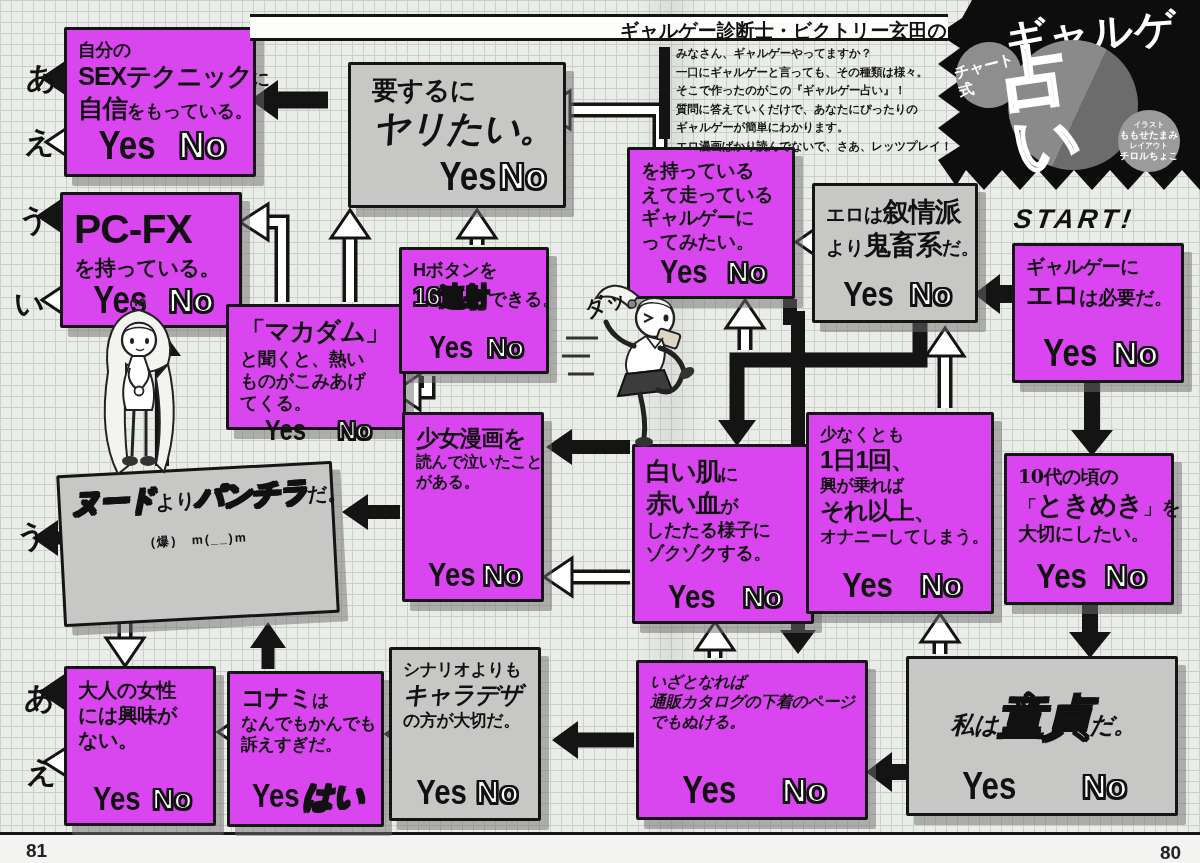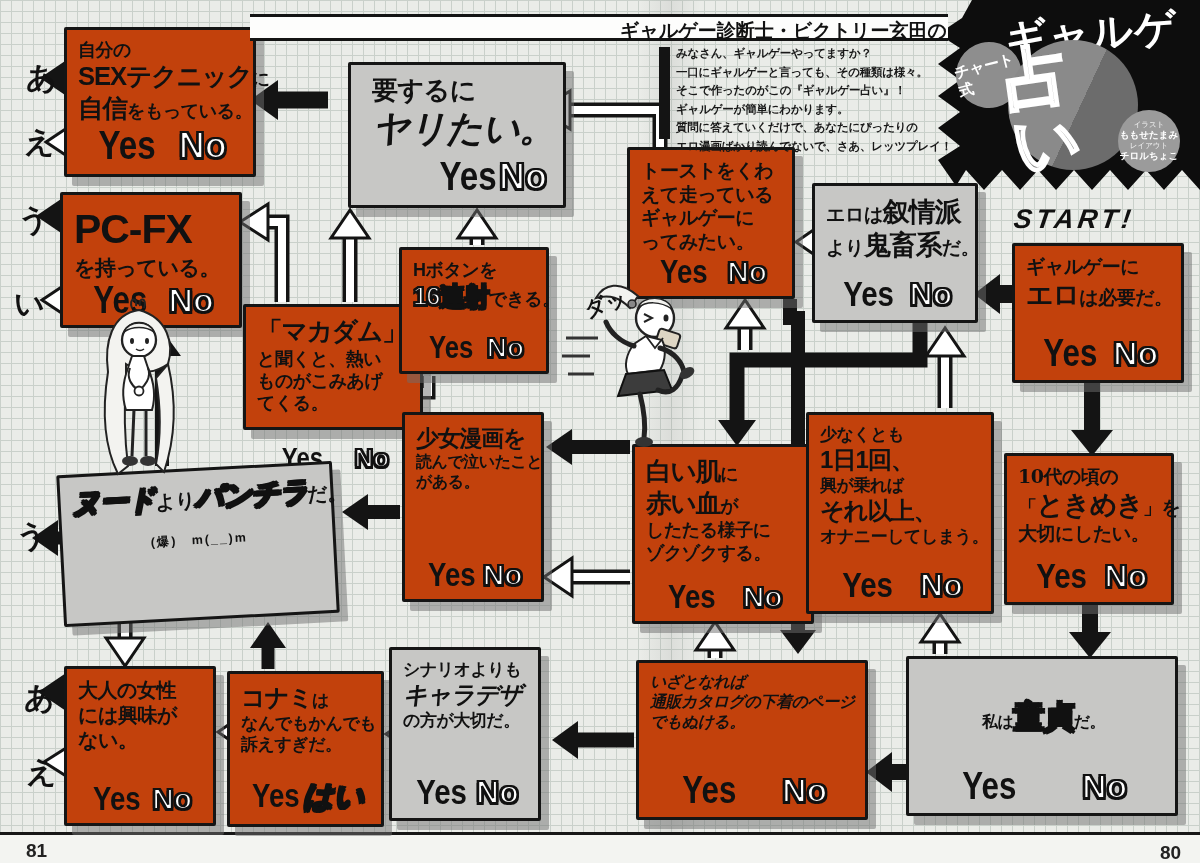--- a/index.html
+++ b/index.html
@@ -30,31 +30,31 @@
     font-size:41px;font-weight:900;letter-spacing:1px;transform:rotate(-4deg);z-index:7;}
   #badge-circle{position:absolute;left:956px;top:42px;width:66px;height:66px;border-radius:50%;
     background:#8e8e8e;display:flex;align-items:center;justify-content:center;z-index:7;
     color:#fff;font-weight:900;font-size:15px;transform:rotate(-14deg);}
   #uranai-circle{position:absolute;left:1008px;top:40px;width:130px;height:130px;border-radius:50%;
     background:linear-gradient(115deg,#8a8a8a 54%,#6c6c6c 54%);display:flex;align-items:center;justify-content:center;z-index:7;}
   #uranai-word{font-size:66px;font-weight:900;color:#7e7e7e;-webkit-text-stroke:2.5px #fff;
     transform:rotate(-8deg);line-height:1;}
   #credits-circle{position:absolute;left:1118px;top:110px;width:62px;height:62px;border-radius:50%;
     background:#9b9b9b;z-index:8;display:flex;flex-direction:column;align-items:center;justify-content:center;color:#fff;line-height:1.25;}
-  .credit-role{font-size:7.5px;opacity:.9;}
+  .credit-role{font-size:7.5px;opacity:.9;font-weight:bold;}
   .credit-name{font-size:9.5px;font-weight:bold;}
   
   #start-label{position:absolute;left:1014px;top:204px;font-size:27px;font-weight:900;font-style:italic;
     letter-spacing:4px;transform:skewX(-8deg);color:#111;z-index:6;}
   #sfx{position:absolute;left:584px;top:290px;font-size:21px;font-weight:900;color:#111;
     transform:rotate(-18deg);z-index:5;}
   .res-letter{position:absolute;font-size:30px;font-weight:900;color:#111;z-index:6;}
   
   #nodes{position:absolute;left:0;top:0;z-index:3;}
-  .node{position:absolute;border:3px solid #151515;background:#c2410c;box-sizing:border-box;
+  .node{position:absolute;border:3px solid #151515;background:#d946ef;box-sizing:border-box;
     padding:9px 8px 5px 11px;display:flex;flex-direction:column;justify-content:space-between;
     box-shadow:8px 9px 0 rgba(110,110,110,.5);border-radius:2px;}
   .node.gray{background:#c7c7c5;}
   .node.center .q{flex:1;display:flex;align-items:center;justify-content:center;}
   .q{font-weight:bold;color:#111;line-height:1.24;letter-spacing:-.5px;}
   .ql{white-space:nowrap;}
   .seg{vertical-align:baseline;}
   .seg.big{font-size:1.42em;font-weight:900;letter-spacing:-1px;}
   .seg.huge{font-size:1.95em;font-weight:900;letter-spacing:-1px;}
   .seg.out{color:#fff;-webkit-text-stroke:2px #111;
@@ -170,22 +170,22 @@
     <path class="oi" d="M630,577 H566"></path>
     <polygon class="oh" points="544,577 572,558 572,596"></polygon>
 </svg>
 
 <div id="byline-band">ギャルゲー診断士・ビクトリー玄田の</div>
 <div id="intro-bar"></div>
 <div id="intro">
     <div class="intro-line">みなさん、ギャルゲーやってますか？</div>
     <div class="intro-line">一口にギャルゲーと言っても、その種類は様々。</div>
     <div class="intro-line">そこで作ったのがこの『ギャルゲー占い』！</div>
+    <div class="intro-line">質問に答えていくだけで、あなたにぴったりの</div>
     <div class="intro-line">ギャルゲーが簡単にわかります。</div>
-    <div class="intro-line">質問に答えていくだけで、あなたにぴったりの</div>
     <div class="intro-line">エロ漫画ばかり読んでないで、さあ、レッツプレイ！</div>
   </div>
 <div id="title-blob"></div>
 <div id="title-main">ギャルゲー</div>
 <div id="badge-circle">
     <span>チャート式</span>
   </div>
 <div id="uranai-circle">
     <span id="uranai-word">占い</span>
   </div>
@@ -223,21 +223,21 @@
     <div class="node" style="left: 60px; top: 192px; width: 182px; height: 136px;">
       <div class="q" style="font-size: 21px;">
         <div class="ql"><span class="seg huge">PC-FX</span></div>
         <div class="ql"><span class="seg">を持っている。</span></div>
       </div>
       <div class="yn" style="font-size: 34px;">
         <span class="yes">Yes</span>
         <span class="no">No</span>
       </div>
     </div>
-    <div class="node" style="left: 243px; top: 304px; width: 180px; height: 126px; gap: 28px;">
+    <div class="node" style="left: 226px; top: 304px; width: 180px; height: 126px;">
       <div class="q" style="font-size: 18px;">
         <div class="ql"><span class="seg big">「マカダム」</span></div>
         <div class="ql"><span class="seg">と聞くと、熱い</span></div>
         <div class="ql"><span class="seg">ものがこみあげ</span></div>
         <div class="ql"><span class="seg">てくる。</span></div>
       </div>
       <div class="yn" style="font-size: 26px;">
         <span class="yes">Yes</span>
         <span class="no">No</span>
       </div>
@@ -247,21 +247,21 @@
         <div class="ql"><span class="seg">Hボタンを</span></div>
         <div class="ql"><span class="seg big out">16連射</span><span class="seg">できる。</span></div>
       </div>
       <div class="yn" style="font-size: 28px;">
         <span class="yes">Yes</span>
         <span class="no">No</span>
       </div>
     </div>
     <div class="node" style="left: 627px; top: 147px; width: 168px; height: 152px;">
       <div class="q" style="font-size: 19px;">
-        <div class="ql"><span class="seg">トーストをくわ</span></div>
+        <div class="ql"><span class="seg">を持っている</span></div>
         <div class="ql"><span class="seg">えて走っている</span></div>
         <div class="ql"><span class="seg">ギャルゲーに</span></div>
         <div class="ql"><span class="seg">ってみたい。</span></div>
       </div>
       <div class="yn" style="font-size: 30px;">
         <span class="yes">Yes</span>
         <span class="no">No</span>
       </div>
     </div>
     <div class="node gray" style="left: 812px; top: 183px; width: 166px; height: 140px;">
@@ -375,21 +375,21 @@
         <div class="ql"><span class="seg serif ital">いざとなれば</span></div>
         <div class="ql"><span class="seg serif ital">通販カタログの下着のページ</span></div>
         <div class="ql"><span class="seg serif ital">でもぬける。</span></div>
       </div>
       <div class="yn" style="font-size: 34px;">
         <span class="yes">Yes</span>
         <span class="no">No</span>
       </div>
     </div>
     <div class="node gray center" style="left: 906px; top: 656px; width: 272px; height: 160px;">
-      <div class="q" style="font-size: 16px;">
+      <div class="q" style="font-size: 24px; font-style: italic;">
         <div class="ql"><span class="seg">私は</span><span class="seg huge out">童貞</span><span class="seg">だ。</span></div>
       </div>
       <div class="yn" style="font-size: 34px;">
         <span class="yes">Yes</span>
         <span class="no">No</span>
       </div>
     </div>
   </div>
 <div id="letters">
     <span class="res-letter" style="left: 26px; top: 58px;">あ</span>

